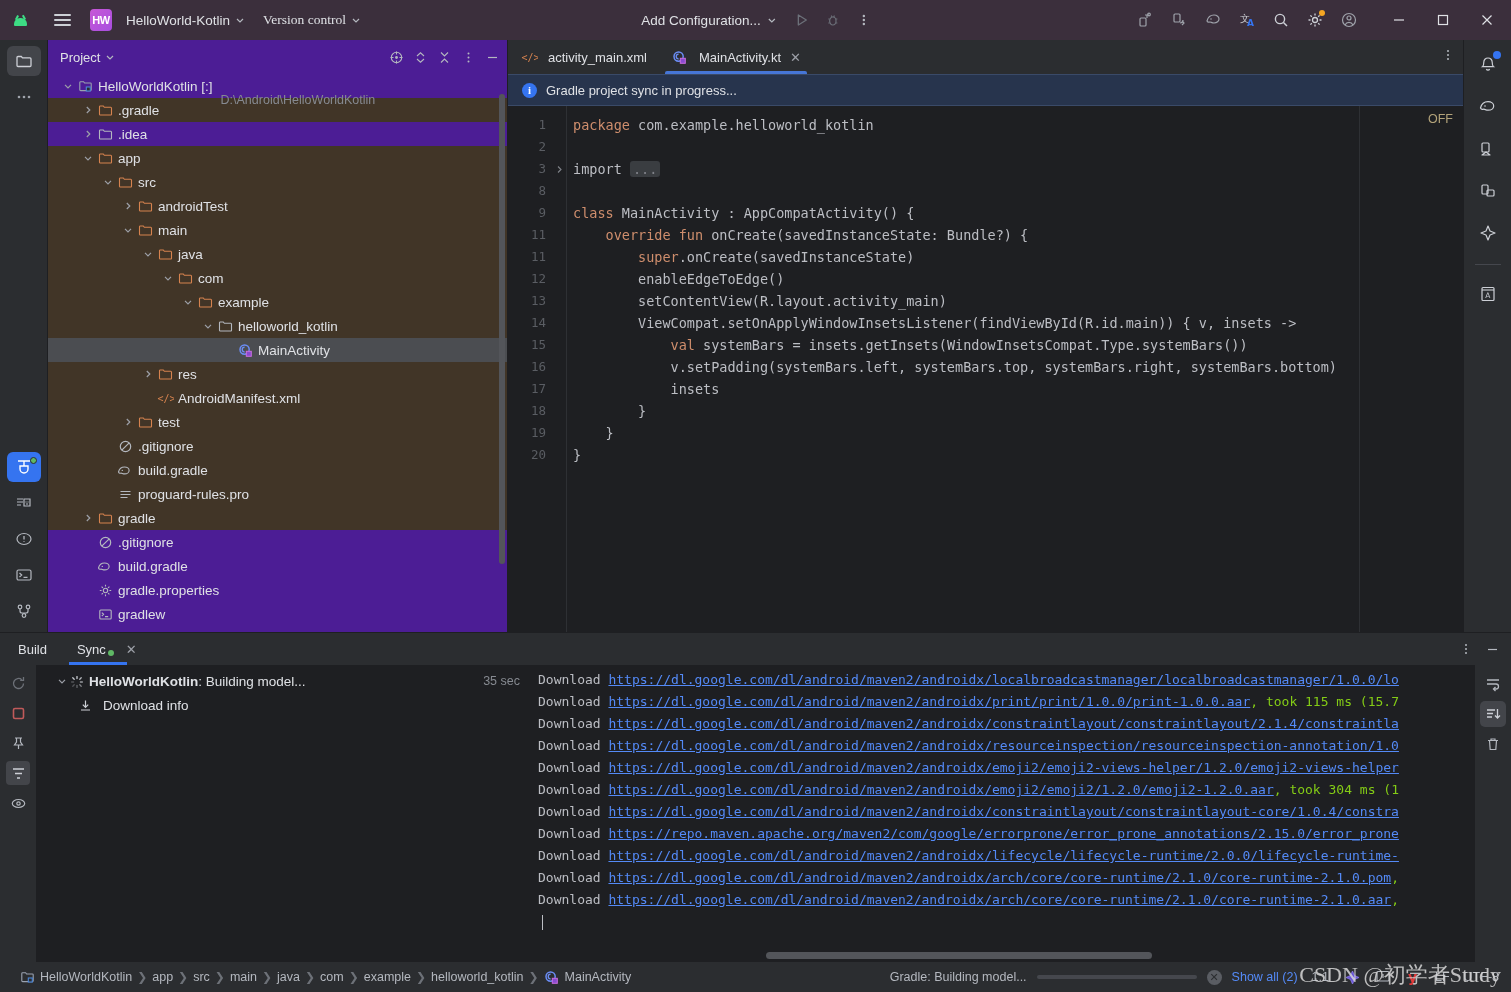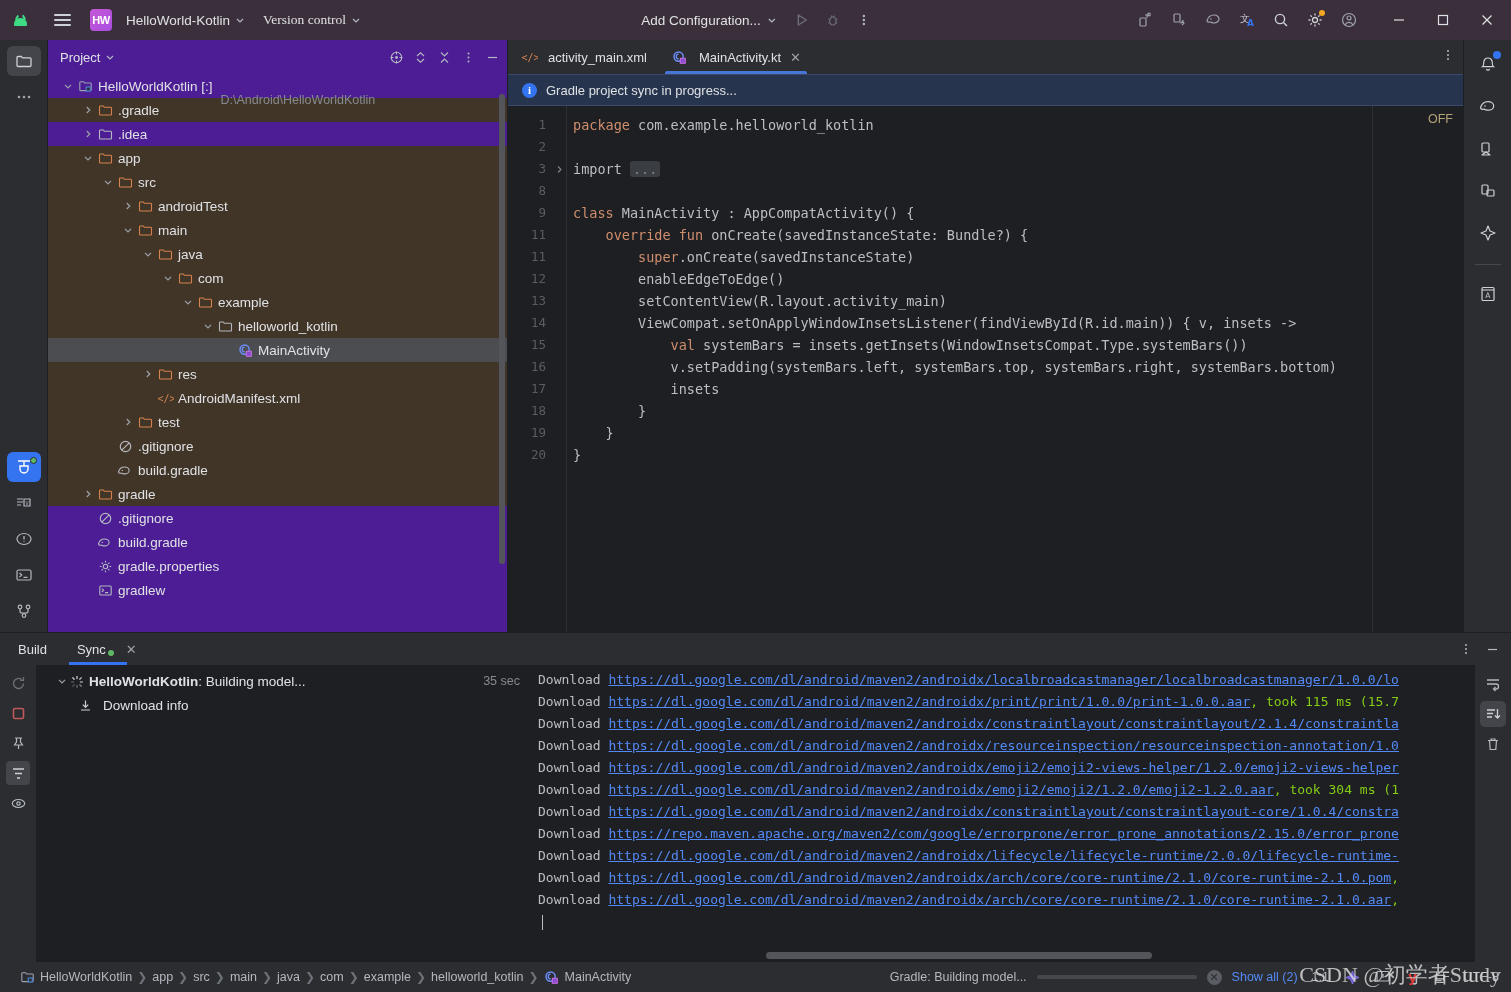--- a/index.html
+++ b/index.html
@@ -110,21 +110,21 @@
   .code-wrap { flex:1; display:flex; min-height:0; position:relative; background:#1e1f22; overflow:hidden;}
   .gutter { width:44px; flex-shrink:0; text-align:right; padding-top:8px; }
   .gutter .ln { height:22px; line-height:22px; font-family:"DejaVu Sans Mono", monospace; font-size:12.5px; color:#5a5d63; padding-right:6px; }
   .foldcol { width:14px; flex-shrink:0; padding-top:8px; position:relative;}
   .foldcol .fl { height:22px; display:flex; align-items:center; justify-content:center; }
   .codecol { flex:1; padding-top:8px; position:relative; min-width:0; border-left:1px solid #2e3034; }
   .cl { height:22px; line-height:22px; font-family:"DejaVu Sans Mono", monospace; font-size:13.5px; color:#bcbec4; white-space:pre; padding-left:6px;}
   .kw { color:#cf8e6d; }
   .id { color:#bcbec4; }
   .fold-dots { background:#3a3d41; color:#7f8289; border-radius:3px; padding:0 3px;}
-  .right-gutter { width:91px; flex-shrink:0; border-left:1px solid #2e3034; position:relative; }
+  .right-gutter { width:104px; flex-shrink:0; border-left:1px solid #2e3034; position:relative; }
   .off-label { position:absolute; right:10px; top:6px; font-size:12.5px; color:#b3a37a; font-family:"Liberation Sans",sans-serif;}
 
   
   .bottom { height:330px; flex-shrink:0; background:#2b2d30; display:flex; flex-direction:column; border-top:1px solid #1e1f22;}
   .bottom-head { height:32px; display:flex; align-items:center; padding-left:14px; flex-shrink:0;}
   .bt-tab { font-size:13px; color:#dfe1e5; padding:0 4px; margin-right:22px; position:relative; height:32px; display:flex; align-items:center; cursor:pointer;}
   .bt-tab.active::after { content:''; position:absolute; left:-4px; right:14px; bottom:0; height:3px; background:#3574f0; }
   .bt-tab .gdot { width:6px;height:6px;border-radius:50%;background:#5fb865; display:inline-block; margin-left:2px; align-self:flex-end; margin-bottom:9px;}
   .bt-tab .x { color:#9da0a8; margin-left:12px; font-size:13px;}
   .bottom-head .icons { margin-left:auto; display:flex; align-items:center; gap:4px; padding-right:8px;}
@@ -613,20 +613,30 @@
           <div class="trow hl">
             <span style="width: 52px; flex-shrink: 0;"></span>
             <span class="arrow"></span>
             <span class="ticon">
               <svg width="16" height="15" viewBox="0 0 16 15">
                 <path d="M1.5 9c.8-3.3 3.4-5 6-5 2.7 0 4.6 1.6 4.6 3.4s-1.9 3.5-4.4 3.5c-1.8 0-2.7-.8-3.6-.8s-1.7 1-2.6-1z" fill="none" stroke="#b4b8bf" stroke-width="1.1" stroke-linejoin="round"></path>
                 <circle cx="5.3" cy="7.4" r="0.7" fill="#b4b8bf"></circle>
               </svg>
             </span>
             <span class="tlabel">build.gradle</span>
+          </div>
+          <div class="trow hl">
+            <span style="width: 52px; flex-shrink: 0;"></span>
+            <span class="arrow"></span>
+            <span class="ticon">
+              <svg width="15" height="15" viewBox="0 0 15 15">
+                <path d="M2.5 4.5h10M2.5 7.5h10M2.5 10.5h7" stroke="#b4b8bf" stroke-width="1.2"></path>
+              </svg>
+            </span>
+            <span class="tlabel">proguard-rules.pro</span>
           </div>
           <div class="trow hl">
             <span style="width: 32px; flex-shrink: 0;"></span>
             <span class="arrow">
               <svg width="10" height="10" viewBox="0 0 10 10">
                 <path d="M3.8 2l3 3-3 3" stroke="#9da0a8" stroke-width="1.2" fill="none"></path>
               </svg>
             </span>
             <span class="ticon">
               <svg width="15" height="15" viewBox="0 0 15 15">

